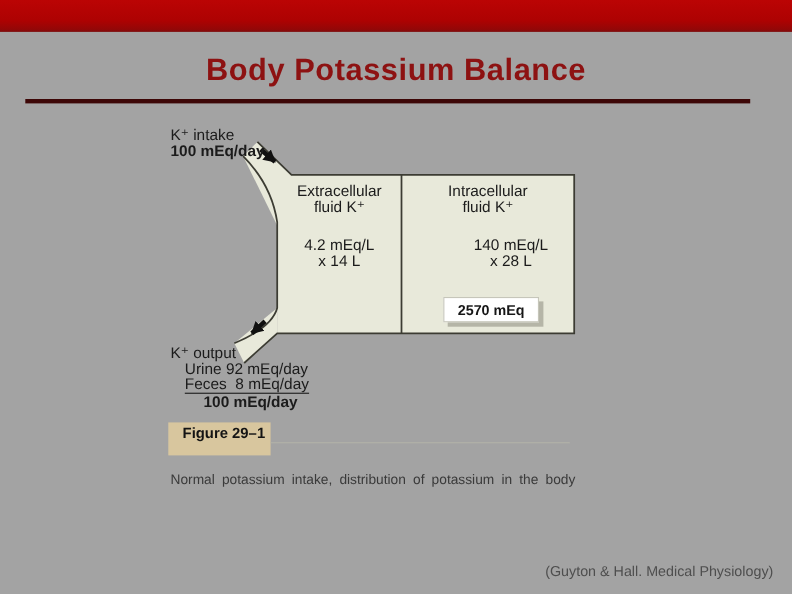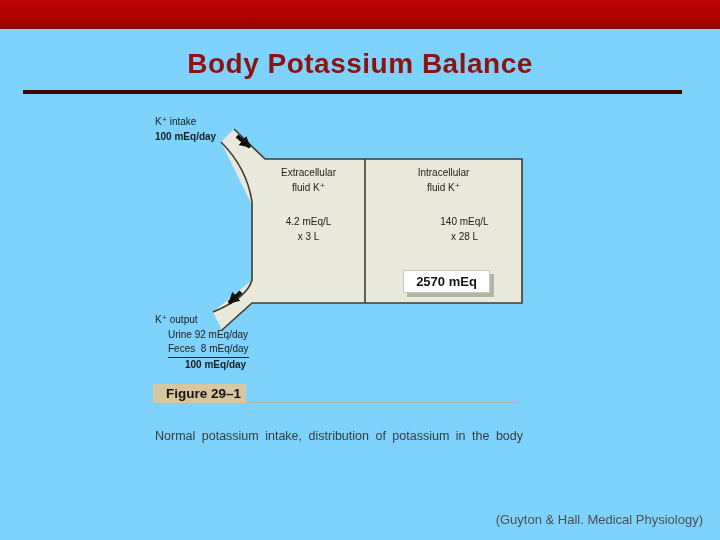--- a/index.html
+++ b/index.html
@@ -3,21 +3,21 @@
 <meta charset="utf-8">
 <style>
   html, body {
     margin: 0; padding: 0;
     background: #ffffff;
     font-family: "Liberation Sans", "DejaVu Sans", sans-serif;
   }
   .slide {
     position: relative;
     width: 720px; height: 540px;
-    background: #7dd3fc;
+    background: #a3a3a3;
     overflow: hidden;
   }
   .topbar {
     position: absolute; left: 0; top: 0;
     width: 720px; height: 29px;
     background: linear-gradient(#bb0404 0%, #ad0202 65%, #930707 92%, #7c0d0d 100%);
   }
   .title {
     position: absolute; left: 0; right: 0; top: 48px;
     margin: 0;
@@ -31,21 +31,21 @@
     position: absolute; left: 23px; top: 90px;
     width: 659px; height: 4px;
     background: #3d0707;
   }
   .diagram {
     position: absolute; left: 0; top: 0;
     width: 720px; height: 540px;
   }
   .fig-text {
     position: absolute;
-    font-size: 10px; line-height: 14.5px;
+    font-size: 14px; line-height: 14.5px;
     color: #1b1b1b;
     font-family: "Liberation Sans", "DejaVu Sans", sans-serif;
   }
   .bold { font-weight: bold; }
   .center { text-align: center; }
   .intake-label  { left: 155px; top: 115px; }
   .comp1-name    { left: 252px; top: 166px; width: 113px; }
   .comp2-name    { left: 365px; top: 166px; width: 157px; }
   .comp1-calc    { left: 252px; top: 215px; width: 113px; }
   .comp2-calc    { left: 386px; top: 215px; width: 157px; }
@@ -66,21 +66,21 @@
   .output-block .indent1 { margin-left: 13px; white-space: pre; }
   .output-block .indent2 { margin-left: 30px; }
   .underlined {
     display: inline-block;
     border-bottom: 1.5px solid #1c1c1c;
     padding-bottom: 0.5px;
     white-space: pre;
   }
   .fig-label {
     position: absolute; left: 153px; top: 384px;
-    width: 93px; height: 19px;
+    width: 93px; height: 30px;
     background: #d8c69e;
     font-size: 13.5px; line-height: 19px;
     font-weight: bold;
     color: #141414;
     padding-left: 13px;
     box-sizing: border-box;
     font-family: "Liberation Sans", "DejaVu Sans", sans-serif;
   }
   .fig-rule {
     position: absolute; left: 246px; top: 402px;
@@ -142,21 +142,21 @@
     <div>Extracellular</div>
     <div>fluid K⁺</div>
   </div>
   <div class="fig-text comp2-name center">
     <div>Intracellular</div>
     <div>fluid K⁺</div>
   </div>
 
   <div class="fig-text comp1-calc center">
     <div>4.2 mEq/L</div>
-    <div>x 3 L</div>
+    <div>x 14 L</div>
   </div>
   <div class="fig-text comp2-calc center">
     <div>140 mEq/L</div>
     <div>x 28 L</div>
   </div>
 
   <div class="total-box total2">2570 mEq</div>
 
   <div class="fig-text output-block">
     <div>K⁺ output</div>

